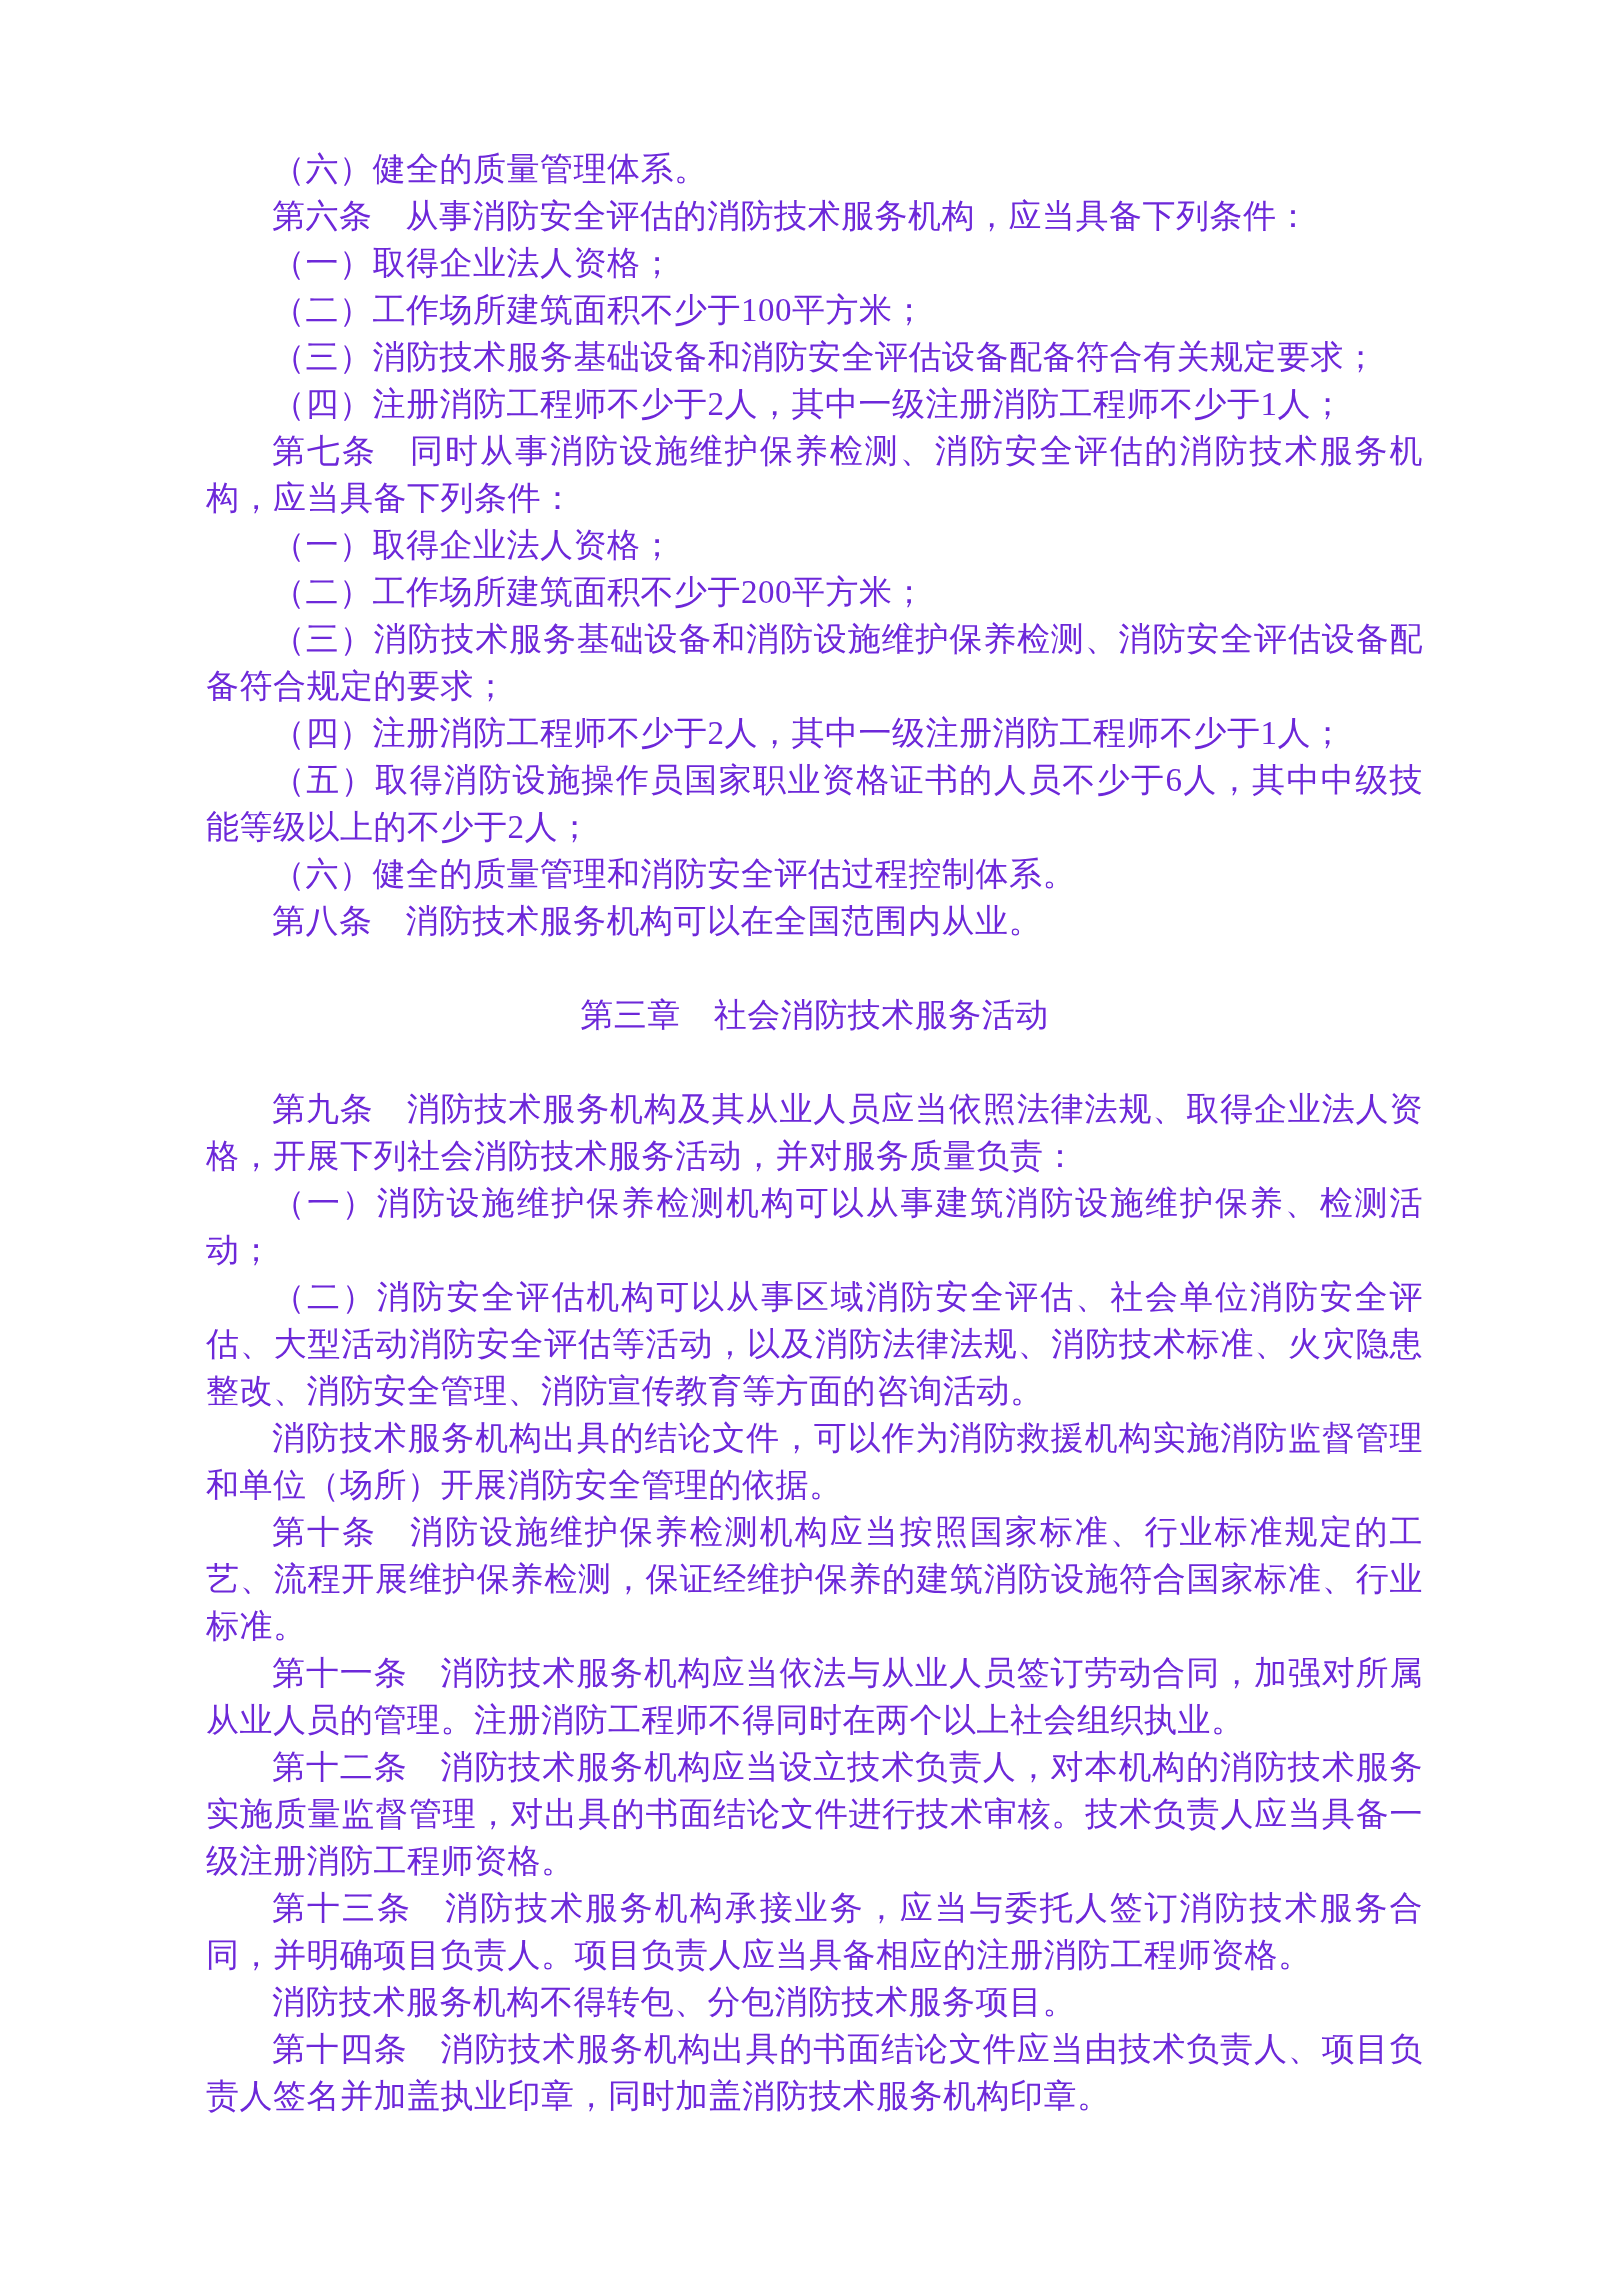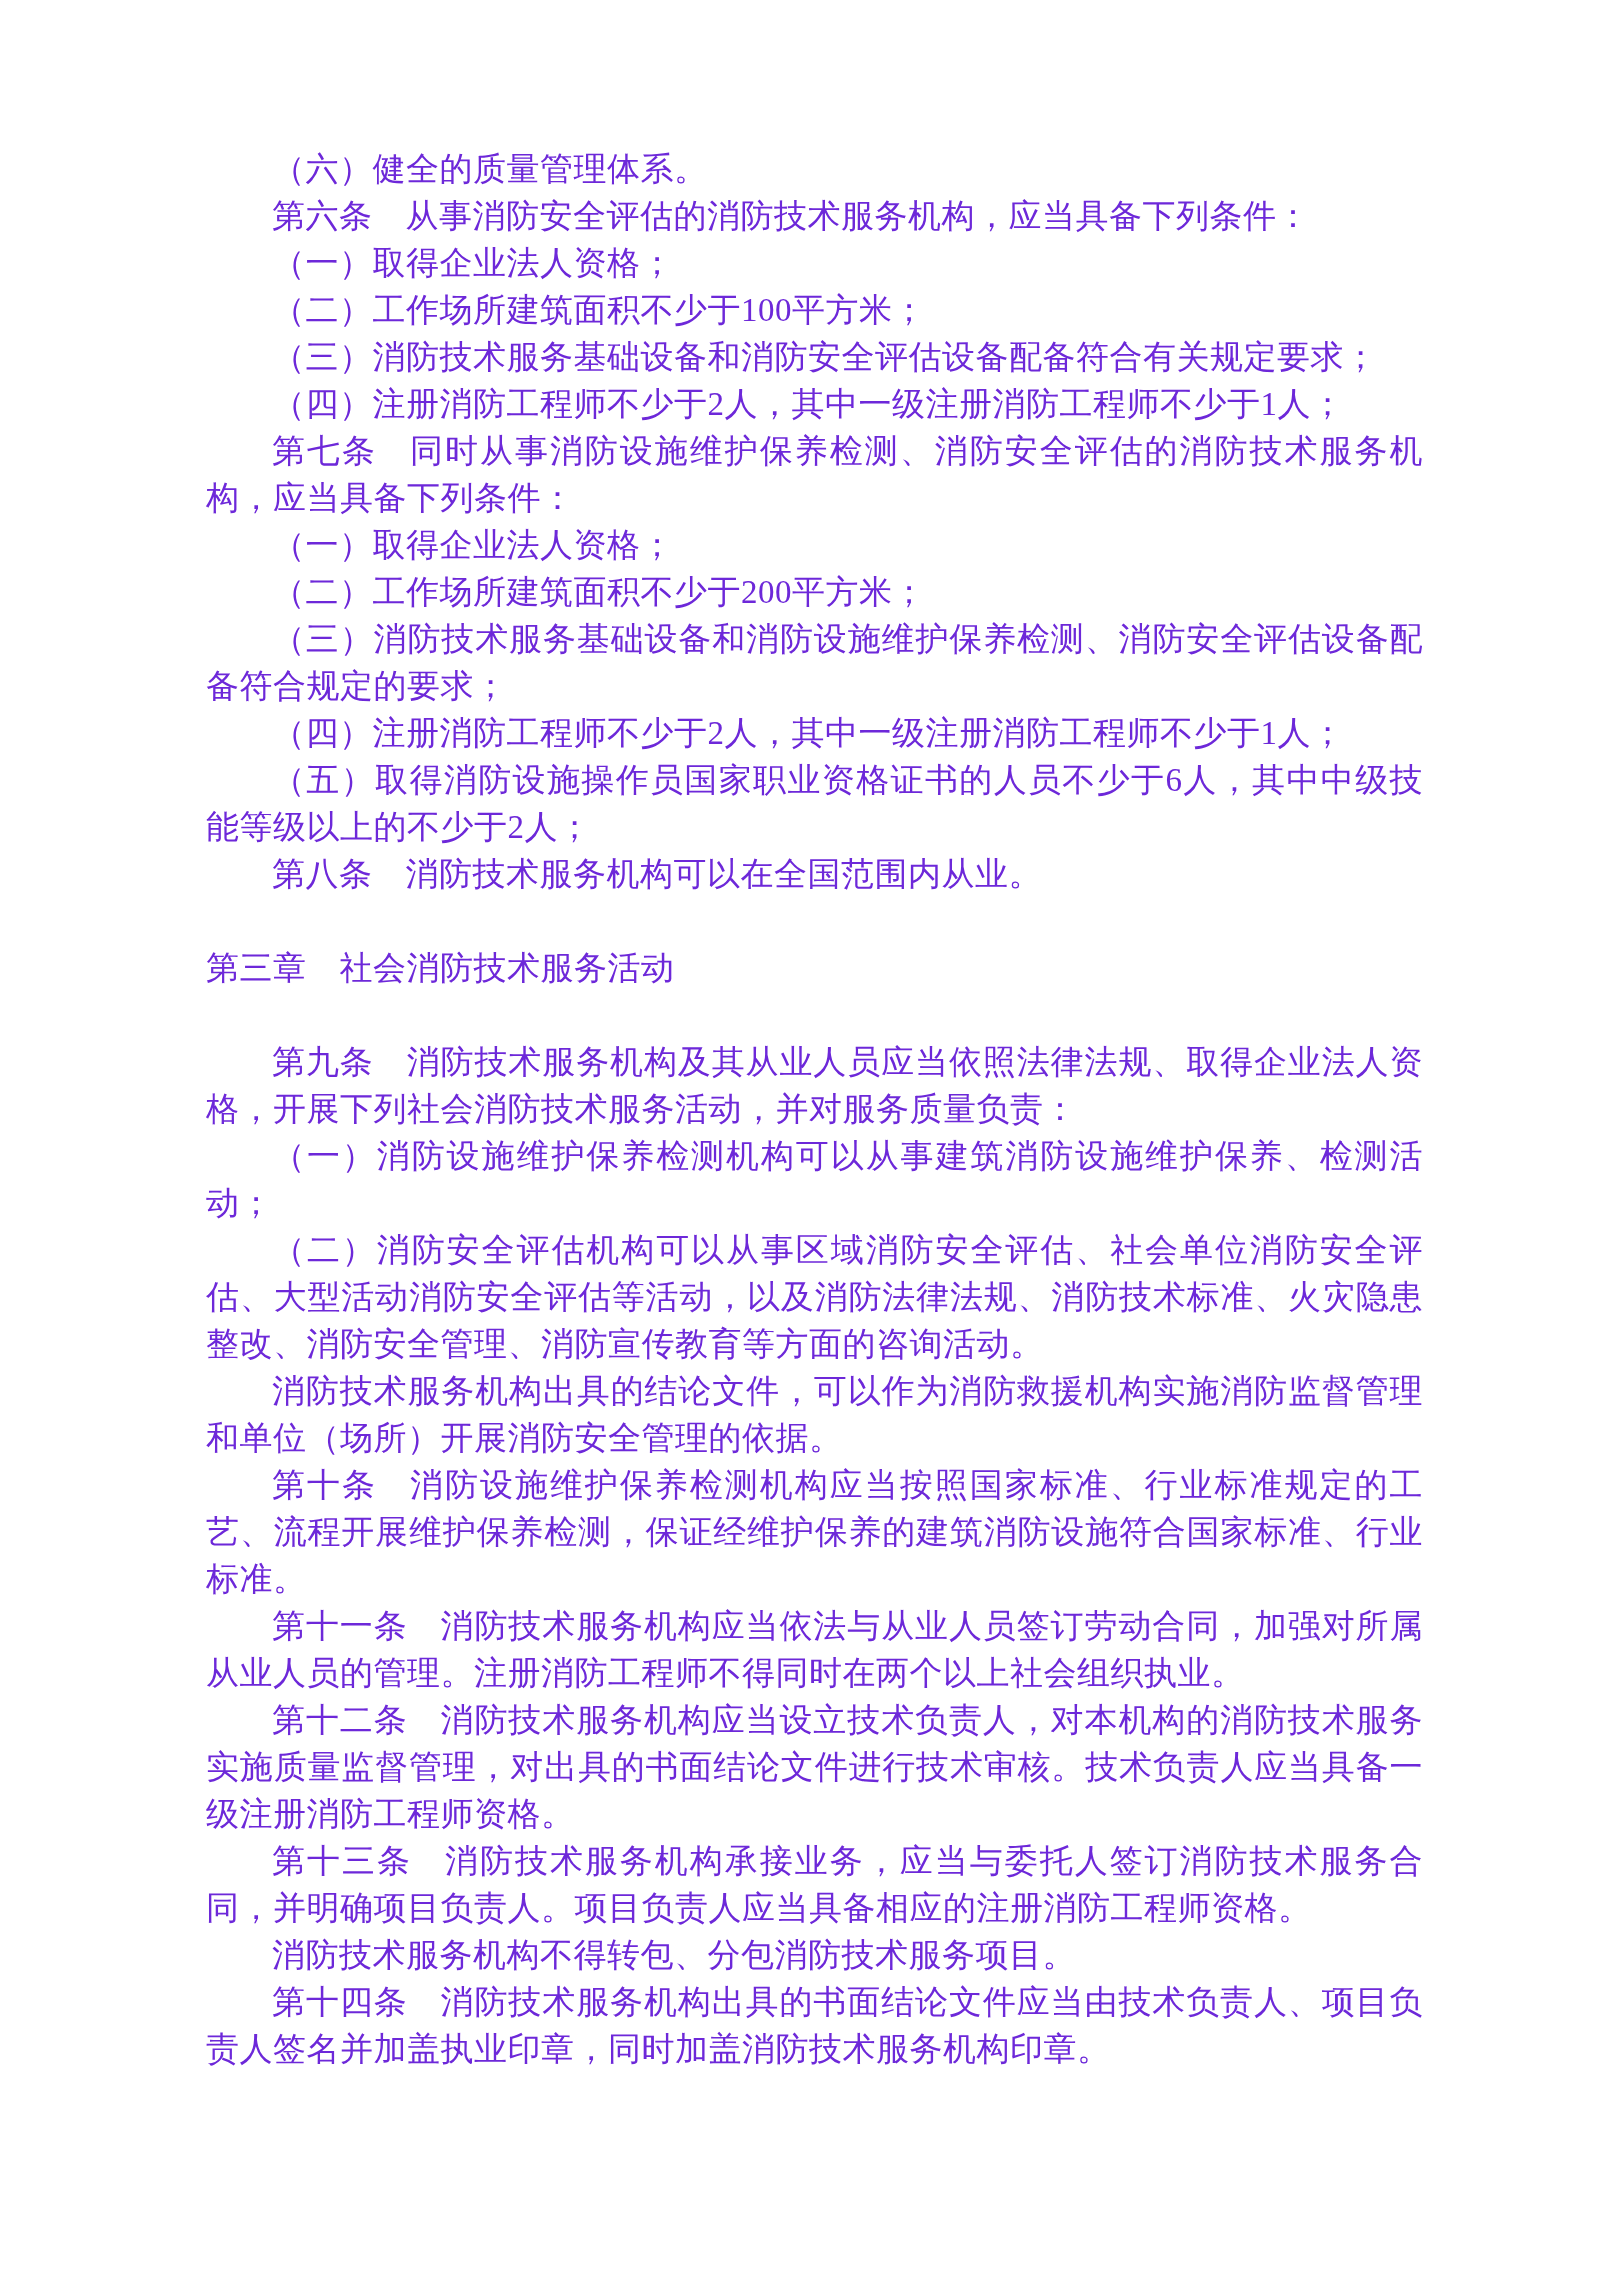--- a/index.html
+++ b/index.html
@@ -33,21 +33,21 @@
   }
   .article-label {
     font-weight: normal;
     margin-right: 1em;
   }
   h2.chapter {
     margin: 0;
     padding: 0;
     font-size: 33px;
     font-weight: normal;
-    text-align: left;
+    text-align: center;
     text-indent: 0;
     line-height: 47px;
   }
   .chapter-title {
     margin-left: 1em;
   }
   .spacer {
     height: 47px;
   }
 </style>
@@ -61,20 +61,21 @@
       <p class="para">（一）取得企业法人资格；</p>
       <p class="para">（二）工作场所建筑面积不少于100平方米；</p>
       <p class="para">（三）消防技术服务基础设备和消防安全评估设备配备符合有关规定要求；</p>
       <p class="para">（四）注册消防工程师不少于2人，其中一级注册消防工程师不少于1人；</p>
       <p class="para"><b class="article-label">第七条</b><span>同时从事消防设施维护保养检测、消防安全评估的消防技术服务机构，应当具备下列条件：</span></p>
       <p class="para">（一）取得企业法人资格；</p>
       <p class="para">（二）工作场所建筑面积不少于200平方米；</p>
       <p class="para">（三）消防技术服务基础设备和消防设施维护保养检测、消防安全评估设备配备符合规定的要求；</p>
       <p class="para">（四）注册消防工程师不少于2人，其中一级注册消防工程师不少于1人；</p>
       <p class="para">（五）取得消防设施操作员国家职业资格证书的人员不少于6人，其中中级技能等级以上的不少于2人；</p>
+      <p class="para">（六）健全的质量管理和消防安全评估过程控制体系。</p>
       <p class="para"><b class="article-label">第八条</b><span>消防技术服务机构可以在全国范围内从业。</span></p>
       <div class="spacer"></div>
       <h2 class="chapter"><span>第三章</span><span class="chapter-title">社会消防技术服务活动</span></h2>
       <div class="spacer"></div>
       <p class="para"><b class="article-label">第九条</b><span>消防技术服务机构及其从业人员应当依照法律法规、取得企业法人资格，开展下列社会消防技术服务活动，并对服务质量负责：</span></p>
       <p class="para">（一）消防设施维护保养检测机构可以从事建筑消防设施维护保养、检测活动；</p>
       <p class="para">（二）消防安全评估机构可以从事区域消防安全评估、社会单位消防安全评估、大型活动消防安全评估等活动，以及消防法律法规、消防技术标准、火灾隐患整改、消防安全管理、消防宣传教育等方面的咨询活动。</p>
       <p class="para">消防技术服务机构出具的结论文件，可以作为消防救援机构实施消防监督管理和单位（场所）开展消防安全管理的依据。</p>
       <p class="para"><b class="article-label">第十条</b><span>消防设施维护保养检测机构应当按照国家标准、行业标准规定的工艺、流程开展维护保养检测，保证经维护保养的建筑消防设施符合国家标准、行业标准。</span></p>
       <p class="para"><b class="article-label">第十一条</b><span>消防技术服务机构应当依法与从业人员签订劳动合同，加强对所属从业人员的管理。注册消防工程师不得同时在两个以上社会组织执业。</span></p>

